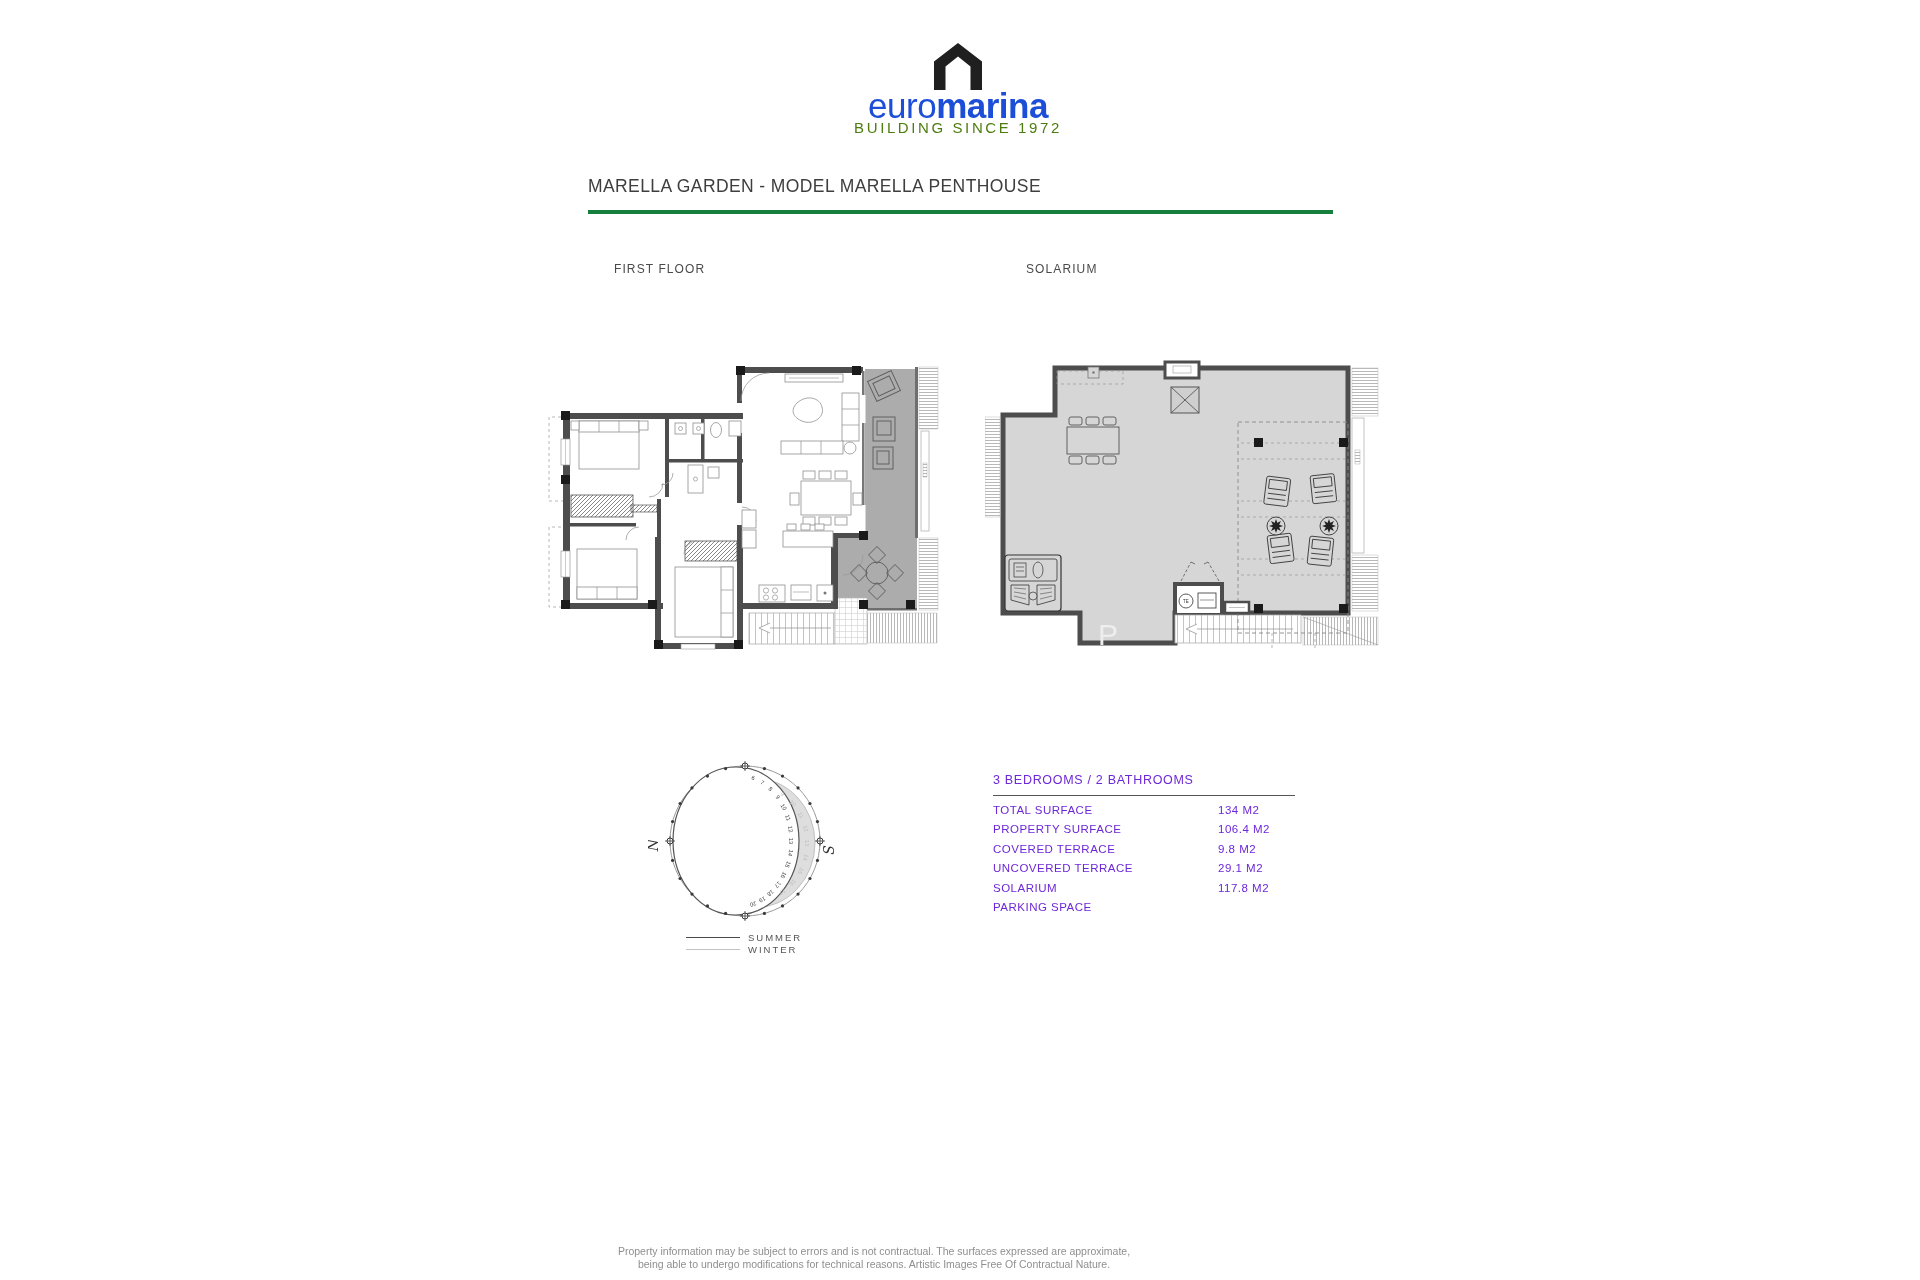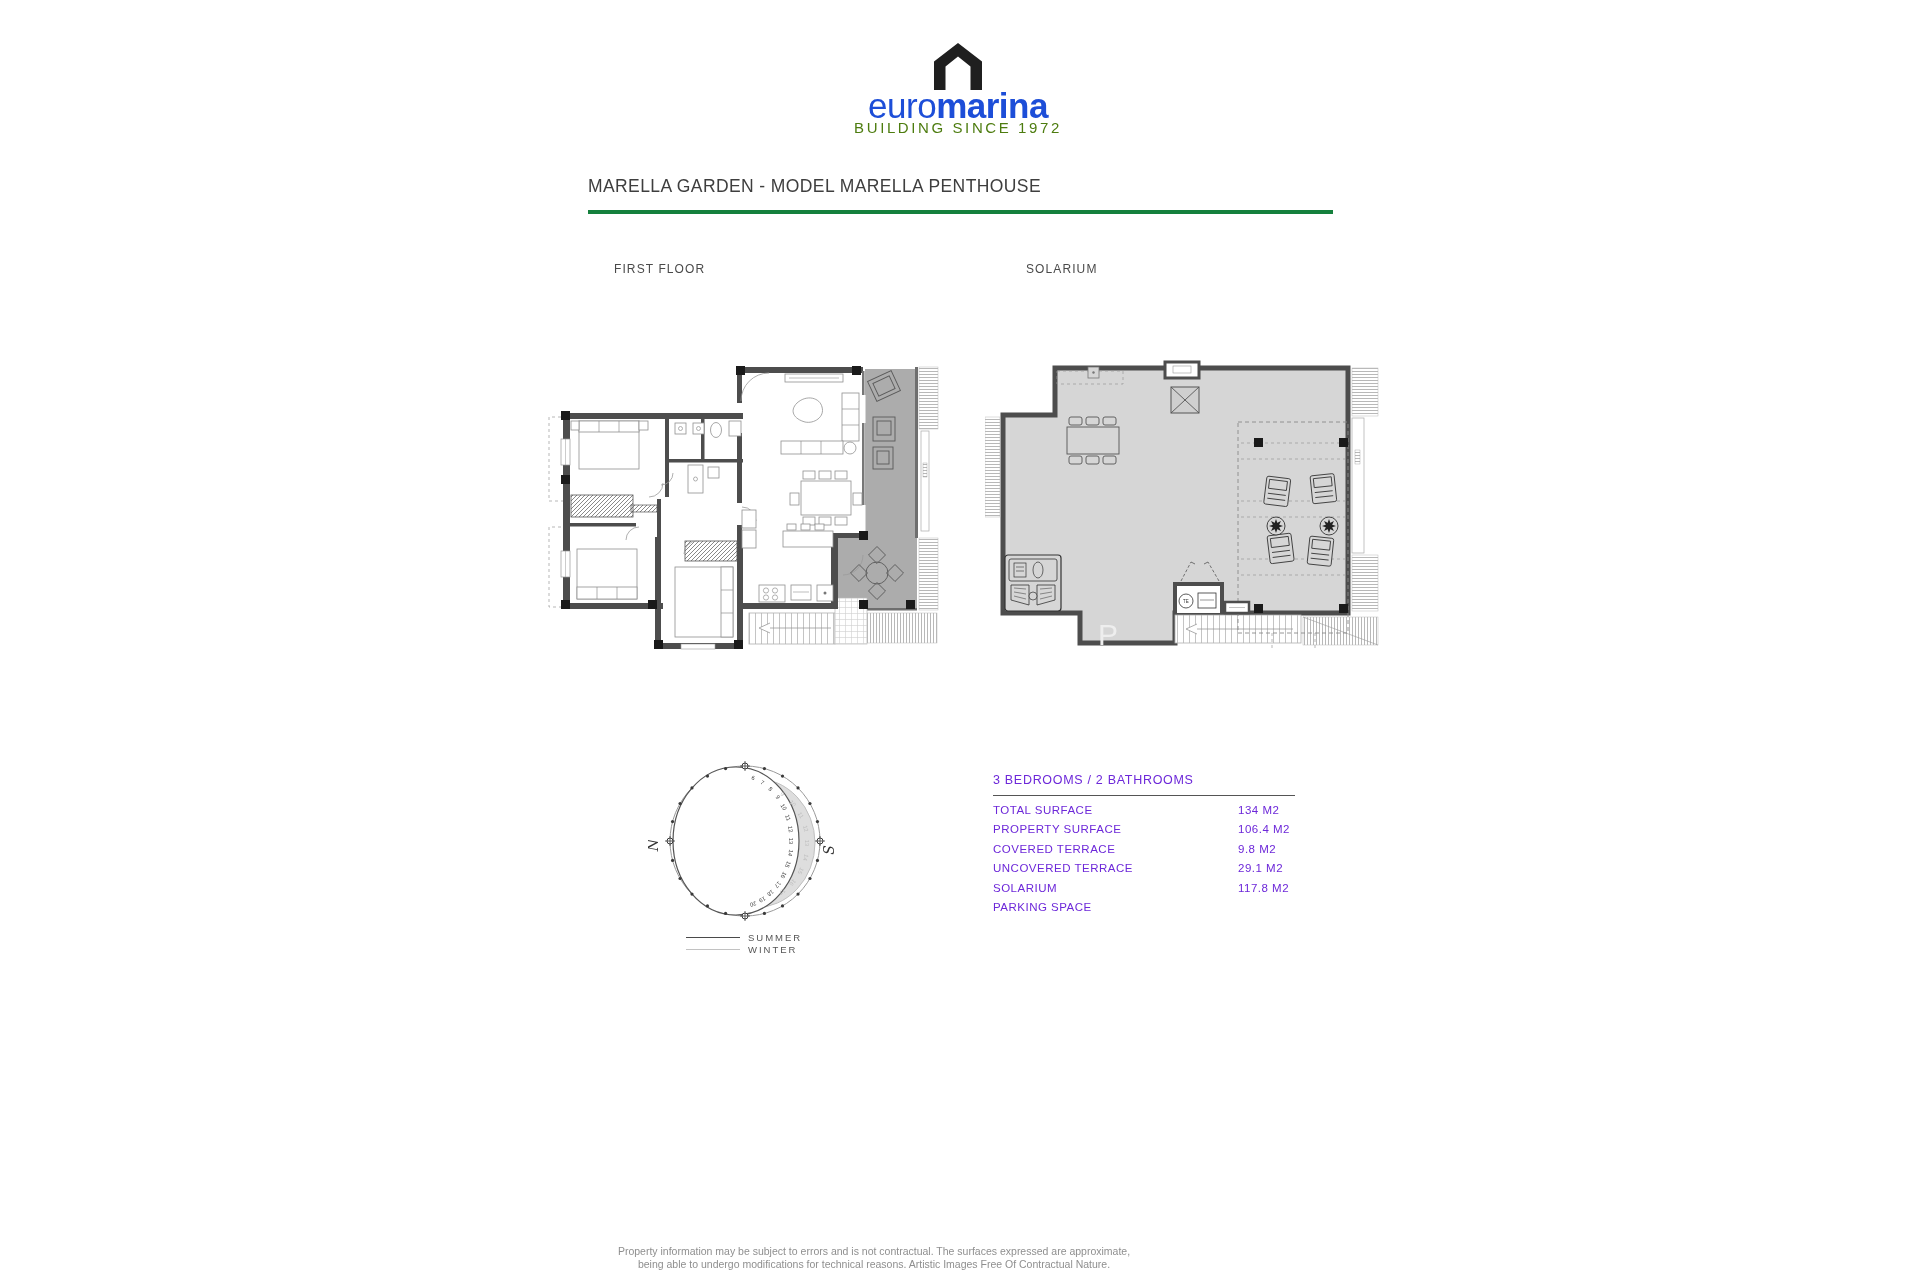--- a/index.html
+++ b/index.html
@@ -32,21 +32,21 @@
   .legend{left:686px;top:931px;width:180px;font-size:9.5px;color:#555;}
   .legend-row{display:flex;align-items:center;height:12px;}
   .legend-line{display:inline-block;width:54px;margin-right:8px;}
   .l-summer{border-top:1.6px solid #4a4a4a;}
   .l-winter{border-top:1.1px solid #c2c2c2;}
   .legend-label{letter-spacing:2px;}
   
   .spec{left:993px;top:773px;width:302px;color:#6d28d9;}
   .spec-header{font-size:12.5px;letter-spacing:0.7px;padding-bottom:8px;border-bottom:1.2px solid #555;}
   .spec-rows{margin-top:5px;}
-  .spec-row{display:flex;line-height:19.4px;font-size:11.5px;letter-spacing:0.5px;gap:20px;}
+  .spec-row{display:flex;line-height:19.4px;font-size:11.5px;letter-spacing:0.5px;}
   .spec-label{width:225px;flex:none;}
   
   .footer{left:0;top:1245px;width:1748px;text-align:center;font-size:10.5px;line-height:13px;color:#8f8f8f;}
 </style>
 </head>
 <body>
 
 <div class="page">
 
   <svg class="abs" style="left:933px;top:42px" width="50" height="49" viewBox="0 0 50 49">

